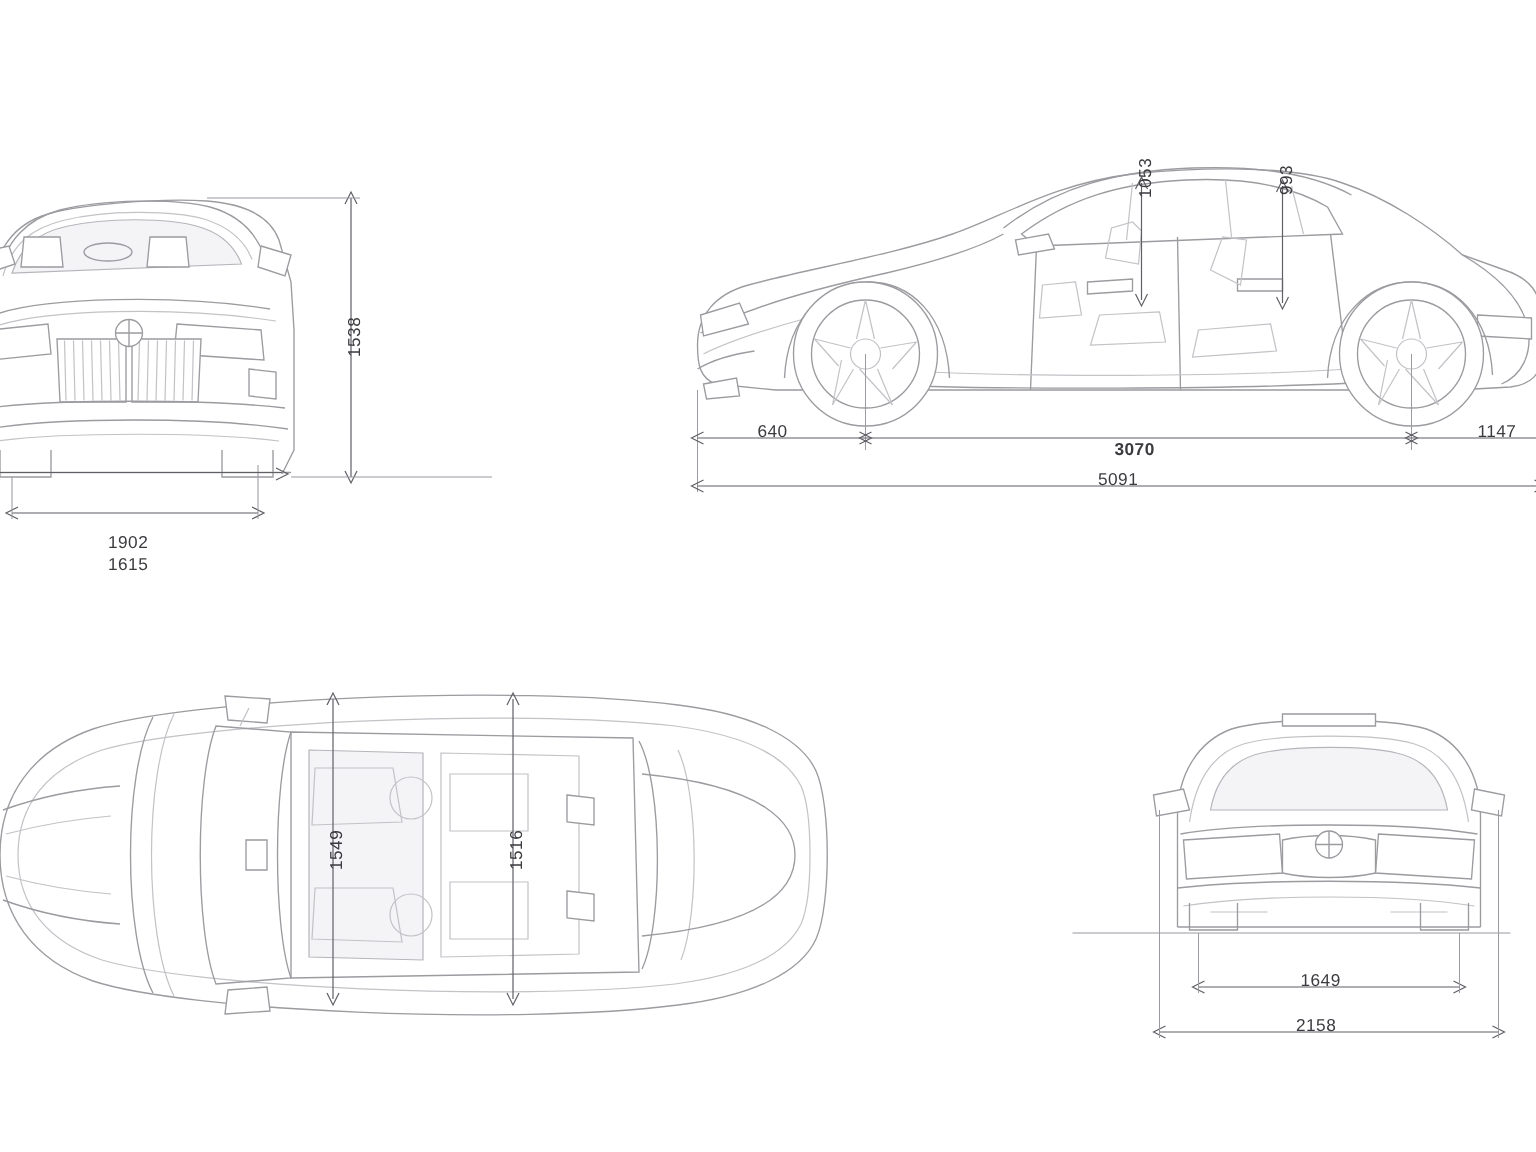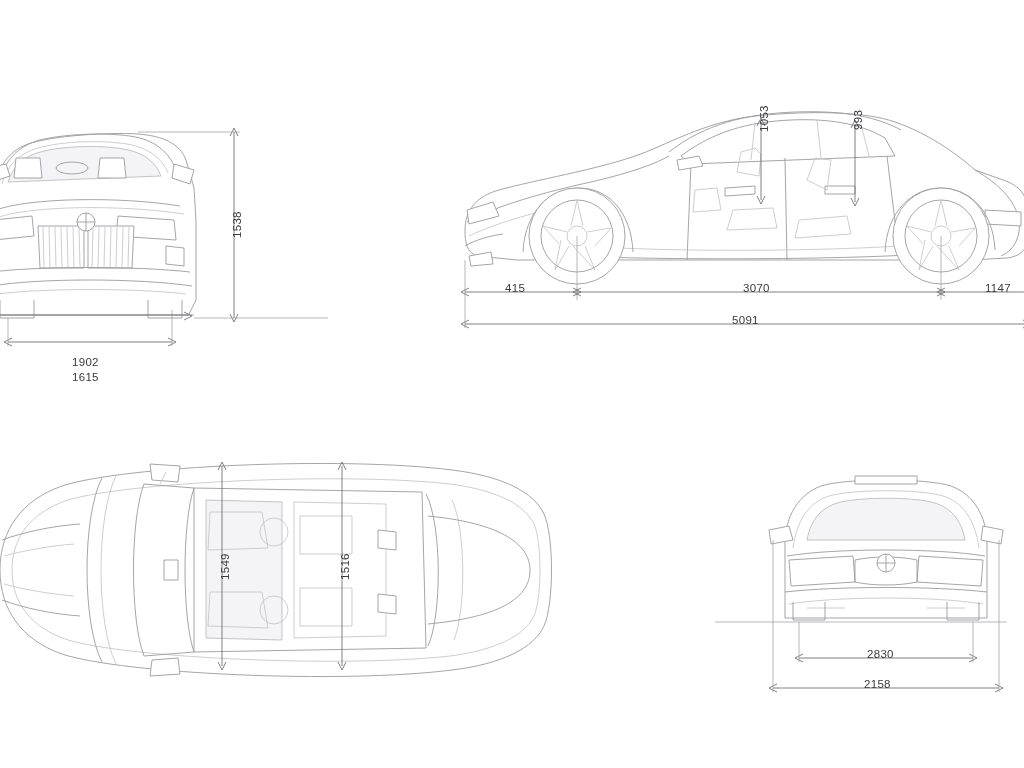--- a/index.html
+++ b/index.html
@@ -218,22 +218,22 @@
         <path d="M486,232 L580,232"></path>
         <path d="M490,228 L482,232 L490,236"></path>
 
         <path d="M10,264 L572,264"></path>
         <path d="M14,260 L6,264 L14,268"></path>
         <path d="M568,260 L576,264 L568,268"></path>
       </g>
     </svg>
     <div class="lbl v" style="left:303px;top:72px;transform:rotate(-90deg);">1053</div>
     <div class="lbl v" style="left:397px;top:70px;transform:rotate(-90deg);">993</div>
-    <div class="lbl" style="left:50px;top:222px;">415</div>
-    <div class="lbl" style="left:288px;top:222px;">3070</div>
+    <div class="lbl" style="left:50px;top:222px;">640</div>
+    <div class="lbl" style="left:288px;top:234px;font-weight:bold;">3070</div>
     <div class="lbl" style="left:530px;top:222px;text-align:center;">1147</div>
     <div class="lbl" style="left:277px;top:254px;text-align:center;">5091</div>
   </div>
 
   <div class="view" style="left:-18px;top:420px;width:600px;height:300px;">
     <svg width="600" height="300" viewBox="0 0 600 300">
       <g>
 
         <path class="ln" d="M18,150 C18,110 40,80 80,66 C140,46 360,36 470,50
                             C520,56 552,72 562,94 C572,116 572,184 562,206
@@ -335,17 +335,17 @@
       </g>
 
       <g class="dim">
         <path d="M28,268 L254,268"></path>
         <path d="M32,264 L24,268 L32,272"></path>
         <path d="M250,264 L258,268 L250,272"></path>
         <path class="dimx" d="M28,120 L28,272"></path>
         <path class="dimx" d="M254,120 L254,272"></path>
       </g>
     </svg>
-    <div class="lbl" style="left:122px;top:228px;">2830</div>
+    <div class="lbl" style="left:122px;top:228px;">1649</div>
     <div class="lbl" style="left:119px;top:258px;">2158</div>
   </div>
 
 </div>
 
 </body></html>

